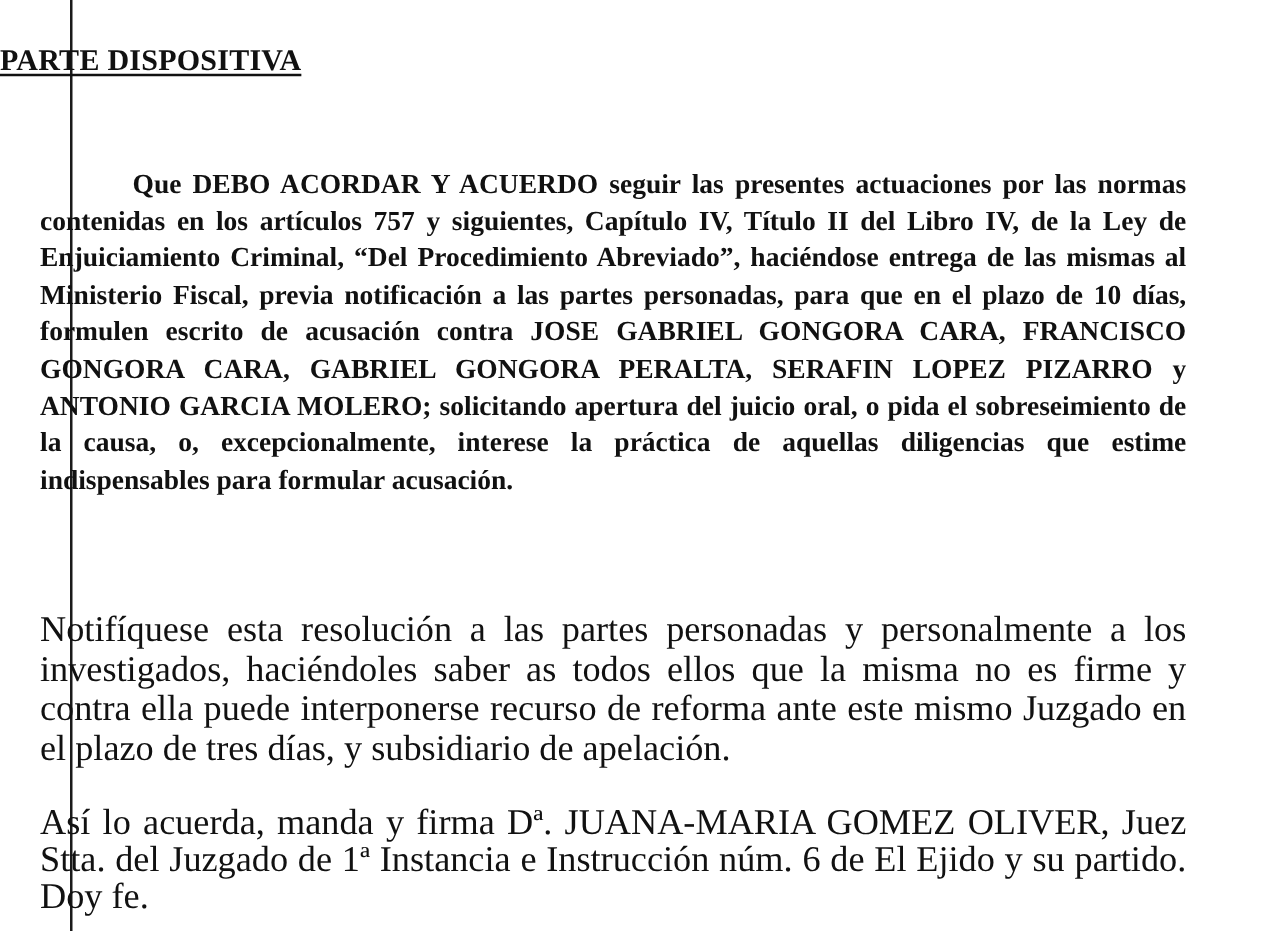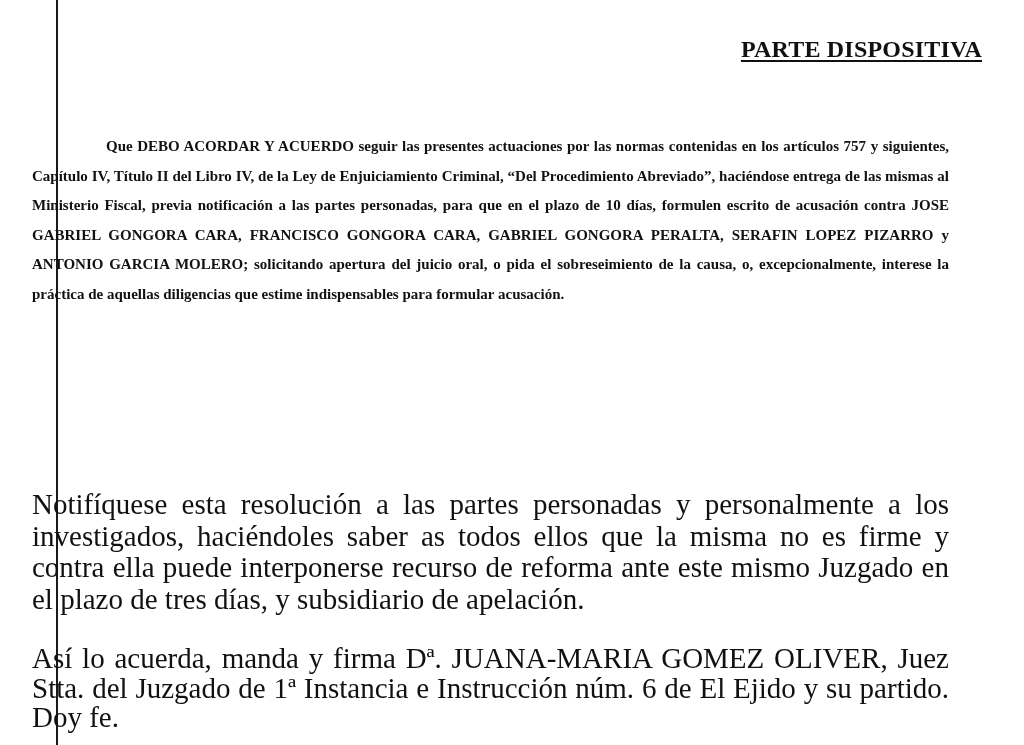--- a/index.html
+++ b/index.html
@@ -8,31 +8,31 @@
       background: #ffffff; position: relative;
       font-family: "Liberation Serif", "DejaVu Serif", serif;
       color: #111111;
     }
     .page-line {
       position: absolute; left: 56px; top: 0; width: 2px; height: 745px;
       background: #1a1a1a;
     }
     .title {
       position: absolute; left: 0; width: 982px; top: 36px;
-      text-align: right; font-weight: bold; font-size: 24px;
+      text-align: left; font-weight: bold; font-size: 24px;
       text-decoration: underline; text-underline-offset: 3px;
       text-decoration-thickness: 2px;
       letter-spacing: 0.2px;
     }
     .para {
       position: absolute; left: 32px; width: 917px; margin: 0;
       text-align: justify; text-align-last: left;
     }
     .para-bold {
-      top: 132px; font-weight: bold; font-size: 15px; line-height: 29.6px;
+      top: 132px; font-weight: bold; font-size: 22px; line-height: 29.6px;
       text-indent: 74px;
     }
     .para-normal { font-size: 29px; line-height: 31.6px; }
     .p2 { top: 489px; }
     .p3 { top: 644px; line-height: 29.5px; }
   </style>
 </head>
 <body>
 
 <div class="page-line"></div>

